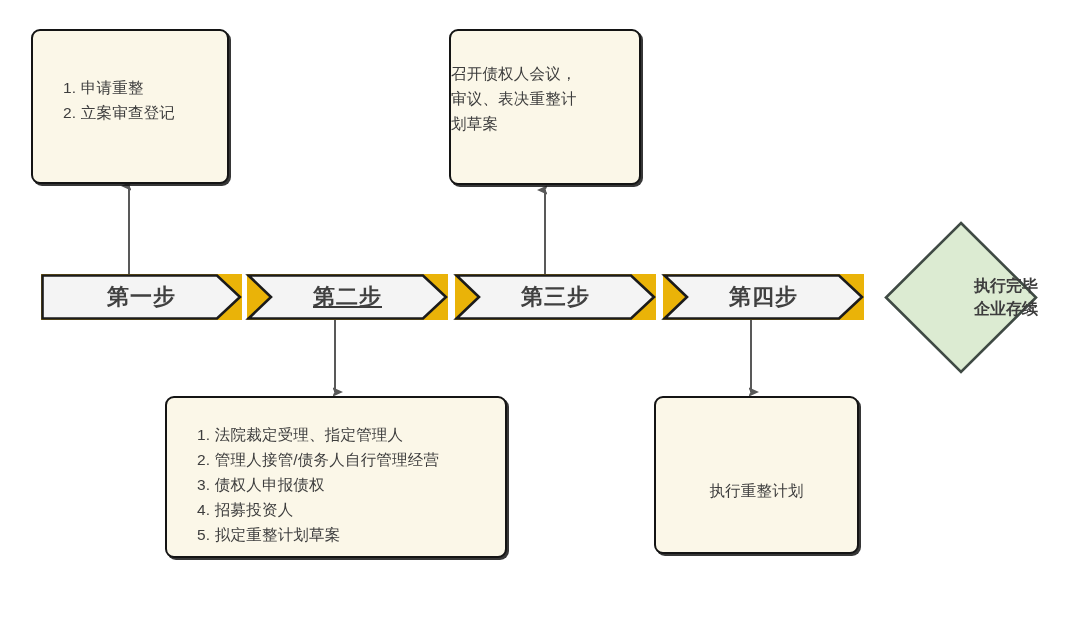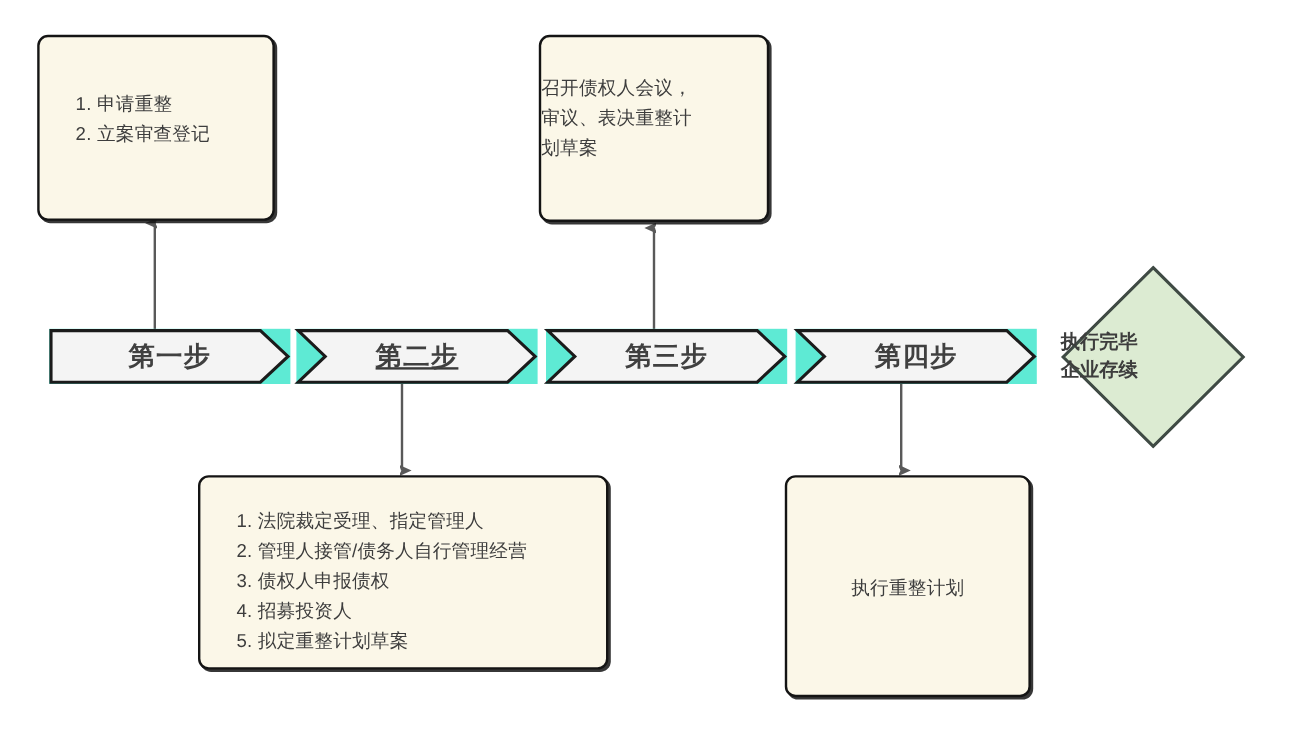--- a/index.html
+++ b/index.html
@@ -45,30 +45,30 @@
   
   #box-step1     { left: 31px;  top: 29px;  width: 198px; height: 155px; }
   #box-step1 .note-text  { top: 44px; }
   
   #box-step3     { left: 449px; top: 29px;  width: 192px; height: 156px; }
   #box-step3 .note-text  { top: 30px; padding-left: 0; }
   
   #box-step2     { left: 165px; top: 396px; width: 342px; height: 162px; }
   #box-step2 .note-text  { top: 24px; }
   
-  #box-step4     { left: 654px; top: 396px; width: 205px; height: 185px; }
+  #box-step4     { left: 654px; top: 396px; width: 205px; height: 158px; }
   #box-step4 .note-text  { top: 80px; }
 
   
   .chev {
     position: absolute;
     top: 274px;
     height: 46px;
     box-sizing: border-box;
-    background: #5eead4;
+    background: #eab308;
     display: flex;
     align-items: center;
     justify-content: center;
   }
   .chev span {
     font-size: 22px;
     font-weight: bold;
     color: #404040;
     letter-spacing: 1px;
     position: relative;
@@ -85,21 +85,21 @@
     position: absolute;
     left: 884px;
     top: 221px;
     width: 154px;
     height: 153px;
   }
   #diamond .dtext {
     position: absolute;
     left: 0; right: 0;
     top: 53px;
-    text-align: left;
+    text-align: right;
     font-size: 16px;
     font-weight: bold;
     line-height: 23px;
     color: #3d3d3d;
     white-space: pre-line;
     z-index: 2;
   }
   #diamond svg { position: absolute; left: 0; top: 0; }
 
   

